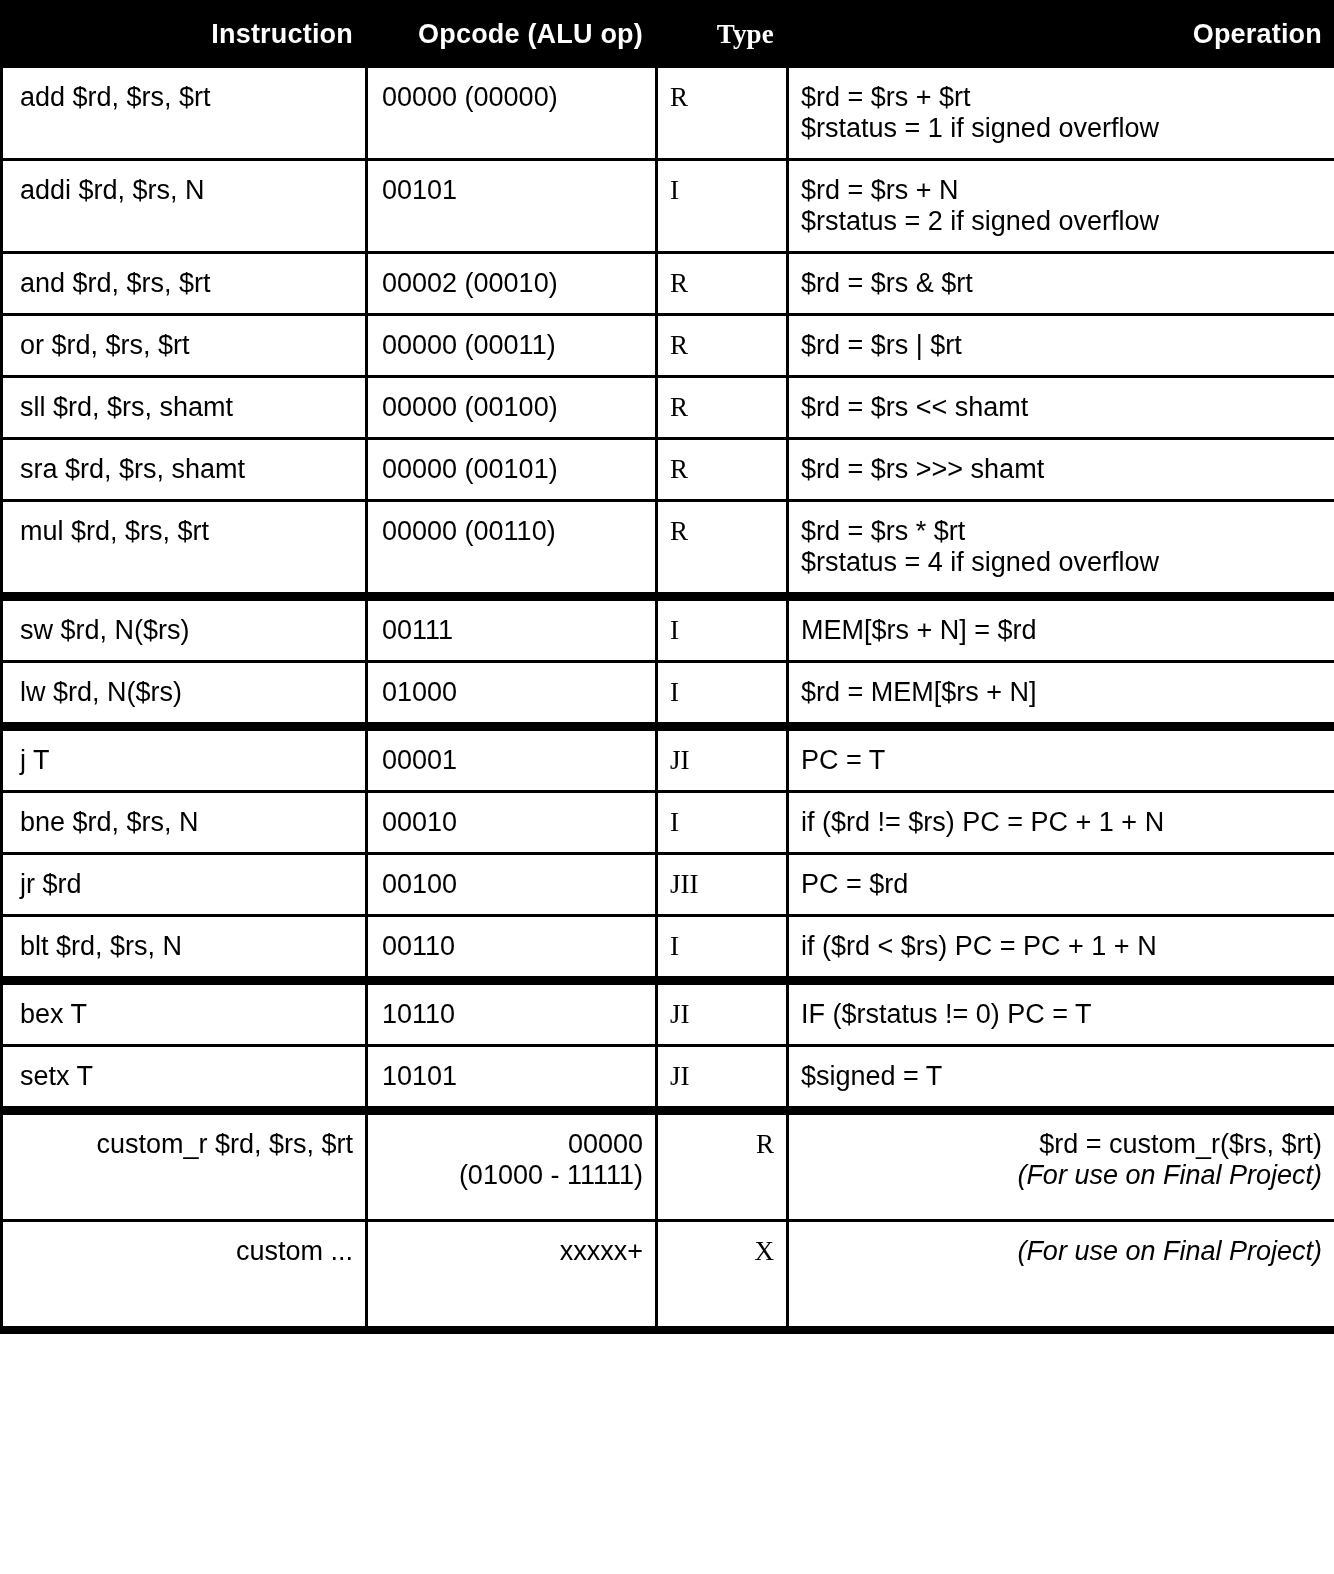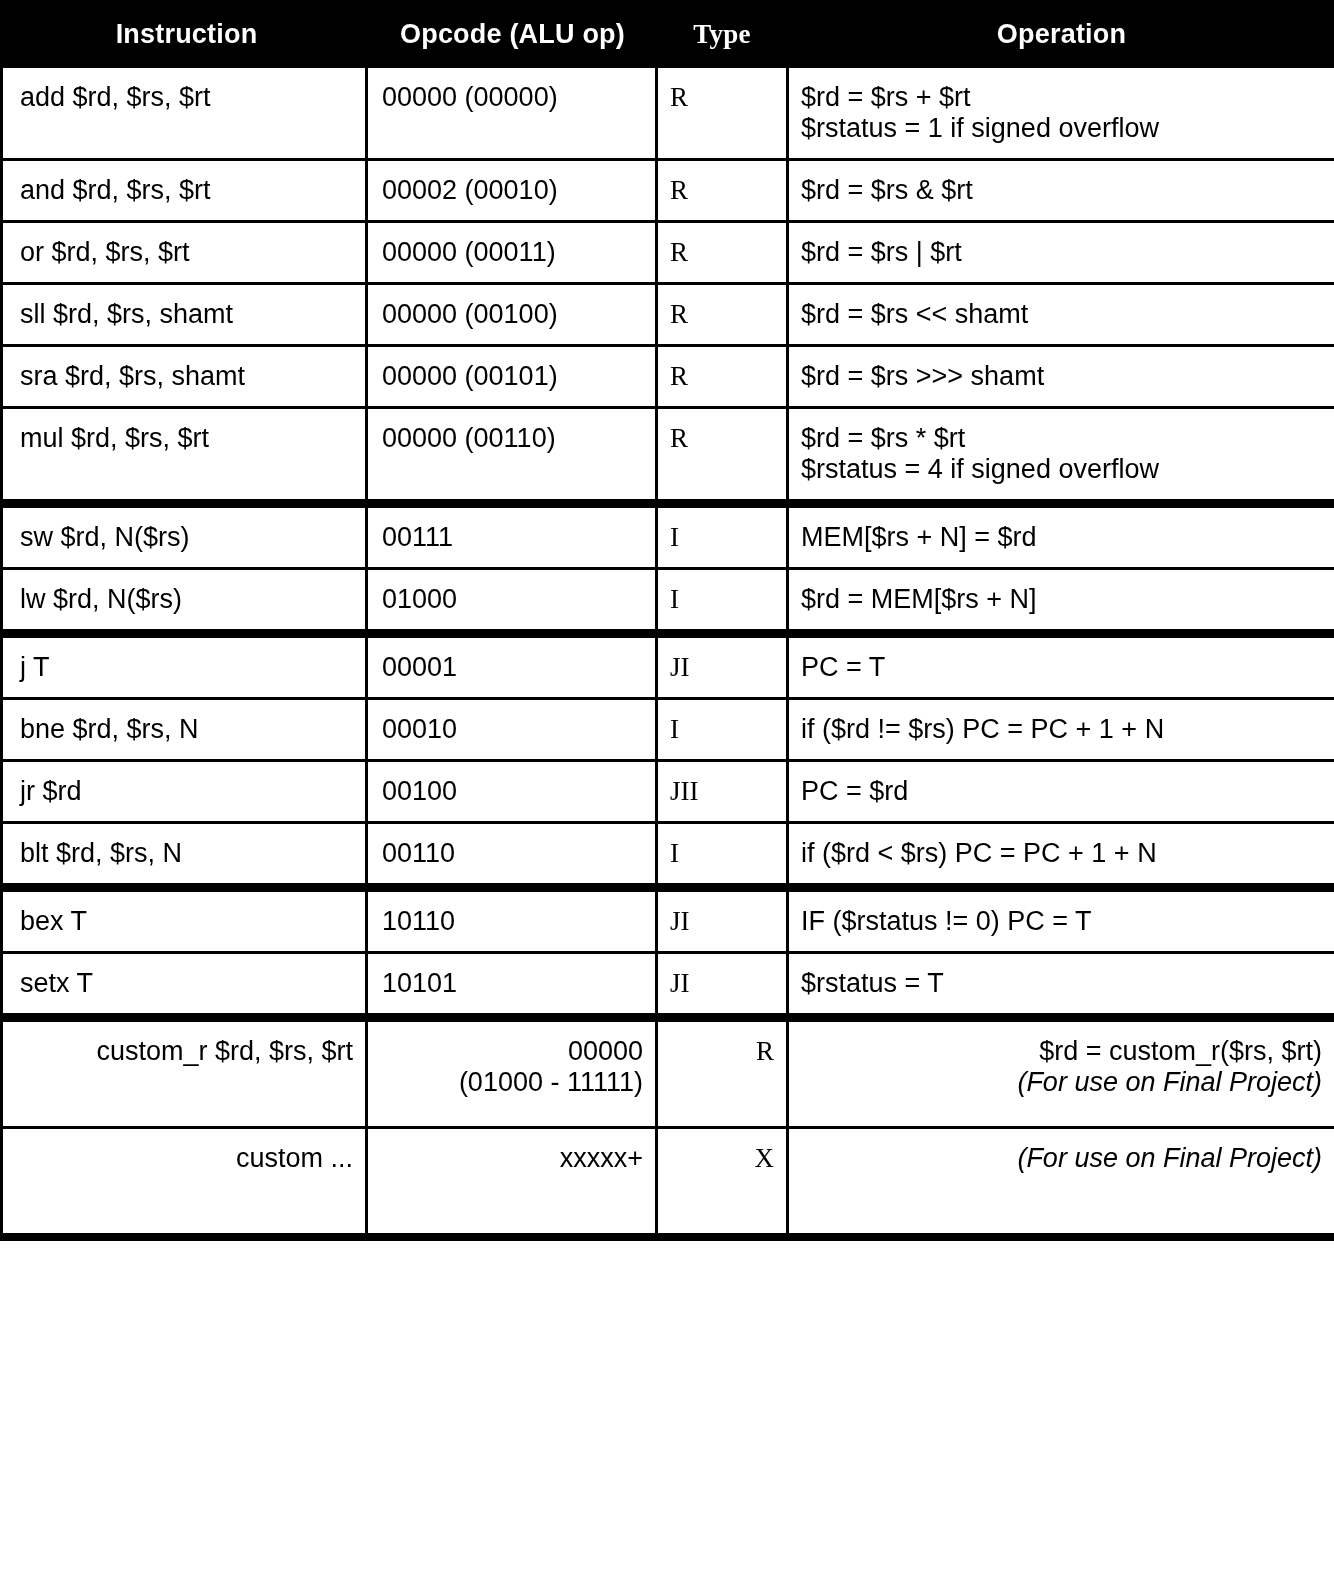--- a/index.html
+++ b/index.html
@@ -25,21 +25,21 @@
   }
   th, td {
     border: 3px solid var(--border-color);
     font-size: 27px;
     overflow: hidden;
   }
   th {
     background: var(--header-bg);
     color: var(--header-text);
     height: 62px;
-    text-align: center;
+    text-align: right;
     vertical-align: middle;
     font-weight: 600;
     padding: 0 12px;
     letter-spacing: 0.2px;
   }
   td {
     vertical-align: top;
     padding: 14px 12px;
     line-height: 31px;
     color: var(--body-text);
@@ -77,20 +77,31 @@
         <td class="col-opcode">
           <div>00000 (00000)</div>
         </td>
         <td class="col-type">R</td>
         <td class="col-operation">
           <div>$rd = $rs + $rt</div>
           <div>$rstatus = 1 if signed overflow</div>
         </td>
       </tr>
       <tr>
+        <td class="col-instruction">addi $rd, $rs, N</td>
+        <td class="col-opcode">
+          <div>00101</div>
+        </td>
+        <td class="col-type">I</td>
+        <td class="col-operation">
+          <div>$rd = $rs + N</div>
+          <div>$rstatus = 2 if signed overflow</div>
+        </td>
+      </tr>
+      <tr>
         <td class="col-instruction">and $rd, $rs, $rt</td>
         <td class="col-opcode">
           <div>00002 (00010)</div>
         </td>
         <td class="col-type">R</td>
         <td class="col-operation">
           <div>$rd = $rs &amp; $rt</div>
         </td>
       </tr>
       <tr>
@@ -204,21 +215,21 @@
           <div>IF ($rstatus != 0) PC = T</div>
         </td>
       </tr>
       <tr>
         <td class="col-instruction">setx T</td>
         <td class="col-opcode">
           <div>10101</div>
         </td>
         <td class="col-type">JI</td>
         <td class="col-operation">
-          <div>$rstatus = T</div>
+          <div>$signed = T</div>
         </td>
       </tr>
       <tr class="section-start tall-row">
         <td class="col-instruction">custom_r $rd, $rs, $rt</td>
         <td class="col-opcode">
           <div>00000</div>
           <div>(01000 - 11111)</div>
         </td>
         <td class="col-type">R</td>
         <td class="col-operation">

